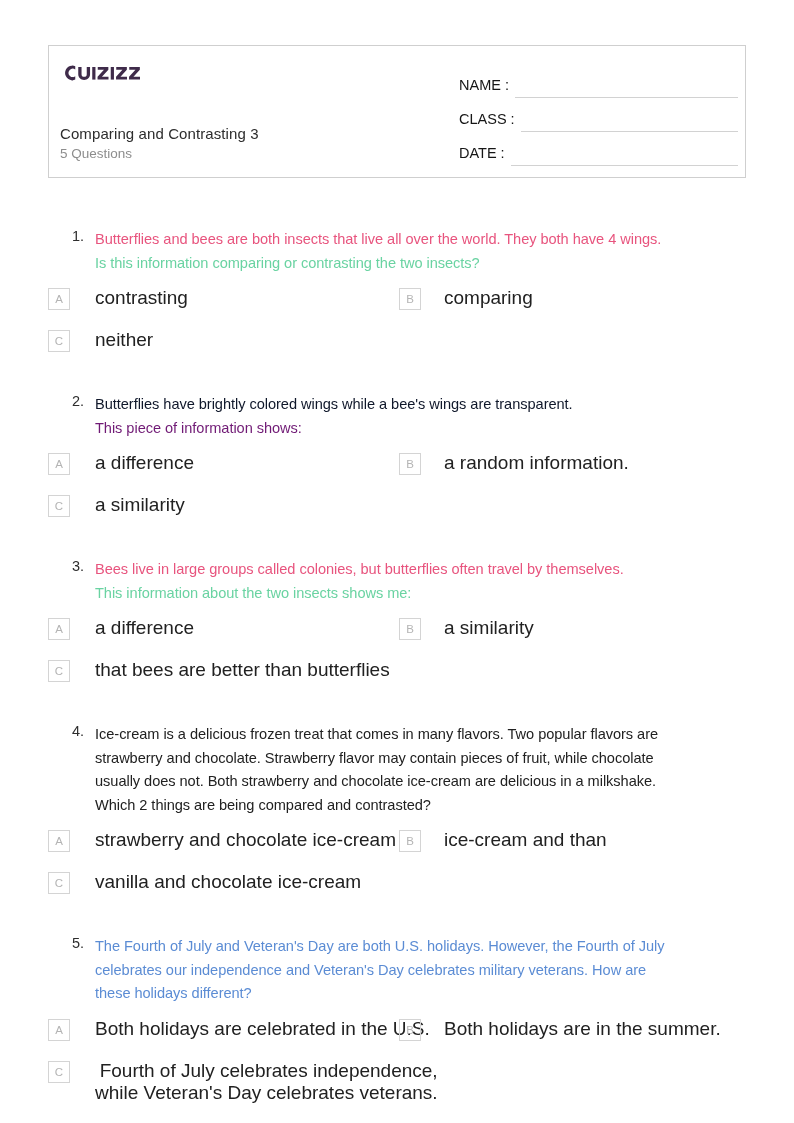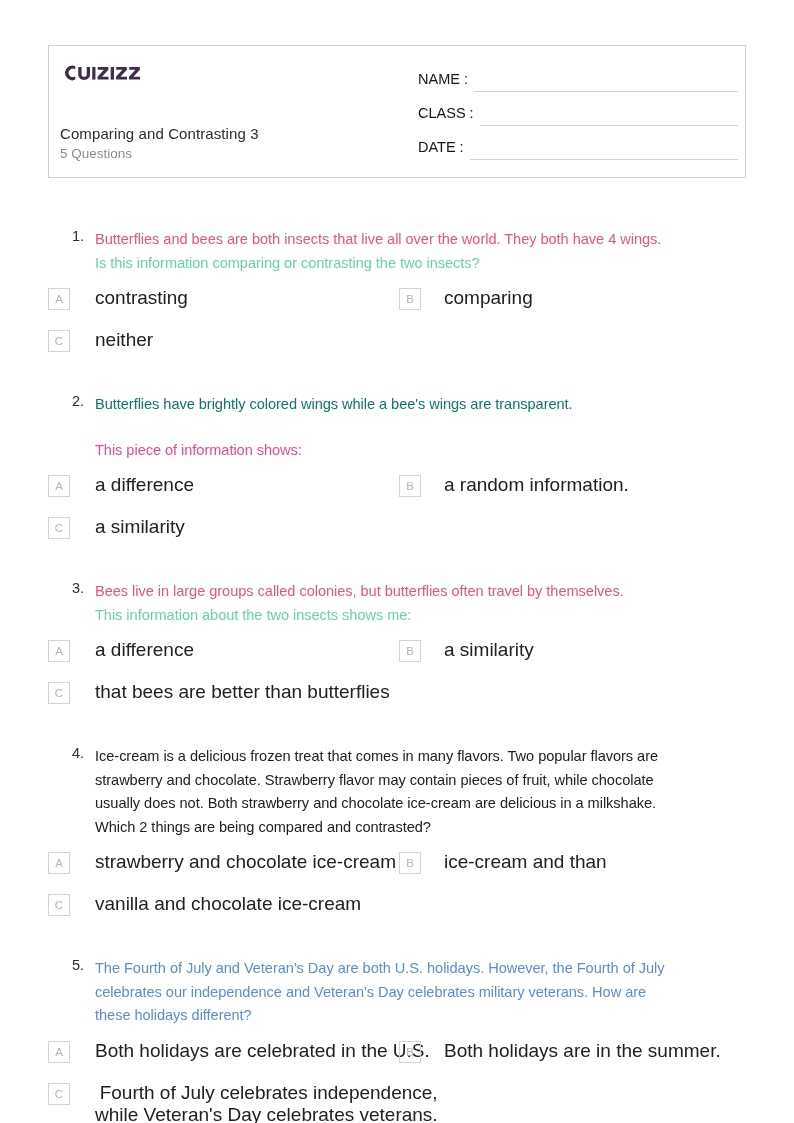--- a/index.html
+++ b/index.html
@@ -71,22 +71,23 @@
   }
 
   .header-right {
     position: absolute;
     left: 369px;
     top: 18px;
     width: 320px;
   }
   .field-row {
     display: flex;
-    align-items: center;
+    align-items: flex-end;
     height: 34px;
+    margin-left: 41px;
   }
   .field-label {
     font-size: 14.5px;
     color: #161616;
     white-space: nowrap;
     line-height: 18px;
     padding-bottom: 4px;
   }
   .field-line {
     flex: 1;
@@ -234,22 +235,22 @@
               <span class="opt-letter">C</span>
               <span class="opt-text">neither</span>
             </div>
           </div>
         </div>
       </div>
       <div class="q-block" style="margin-top: 22px;">
         <div class="q-head">
           <div class="q-num">2.</div>
           <div class="q-text">
-            <span class="ln" style="color: #0f766e;">Butterflies have brightly colored wings while a bee's wings are transparent.</span>
-            <span class="ln" style="color: #ec4899; margin-top: 22px;">This piece of information shows:</span>
+            <span class="ln" style="color: #0f172a;">Butterflies have brightly colored wings while a bee's wings are transparent.</span>
+            <span class="ln" style="color: #701a75;">This piece of information shows:</span>
           </div>
         </div>
         <div class="options">
           <div class="opt-row">
             <div class="opt col-a">
               <span class="opt-letter">A</span>
               <span class="opt-text">a difference</span>
             </div>
             <div class="opt col-b">
               <span class="opt-letter">B</span>

